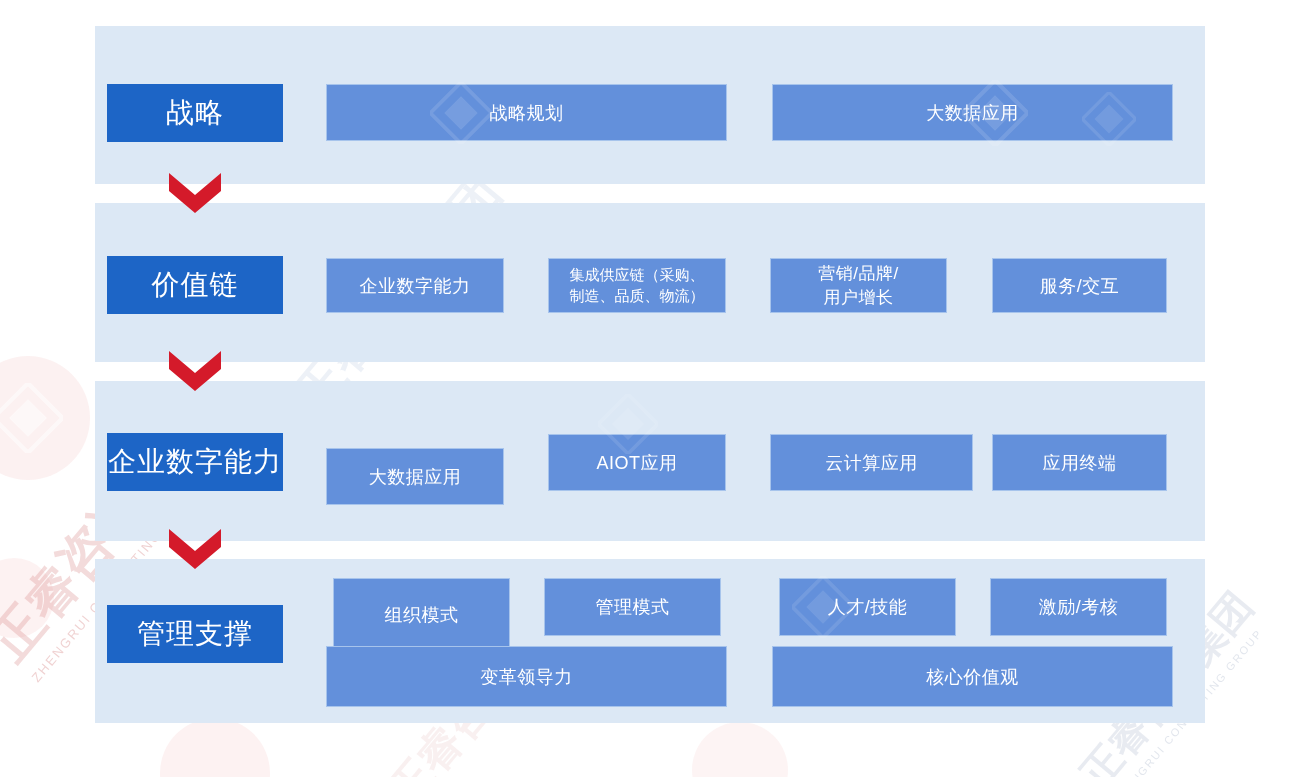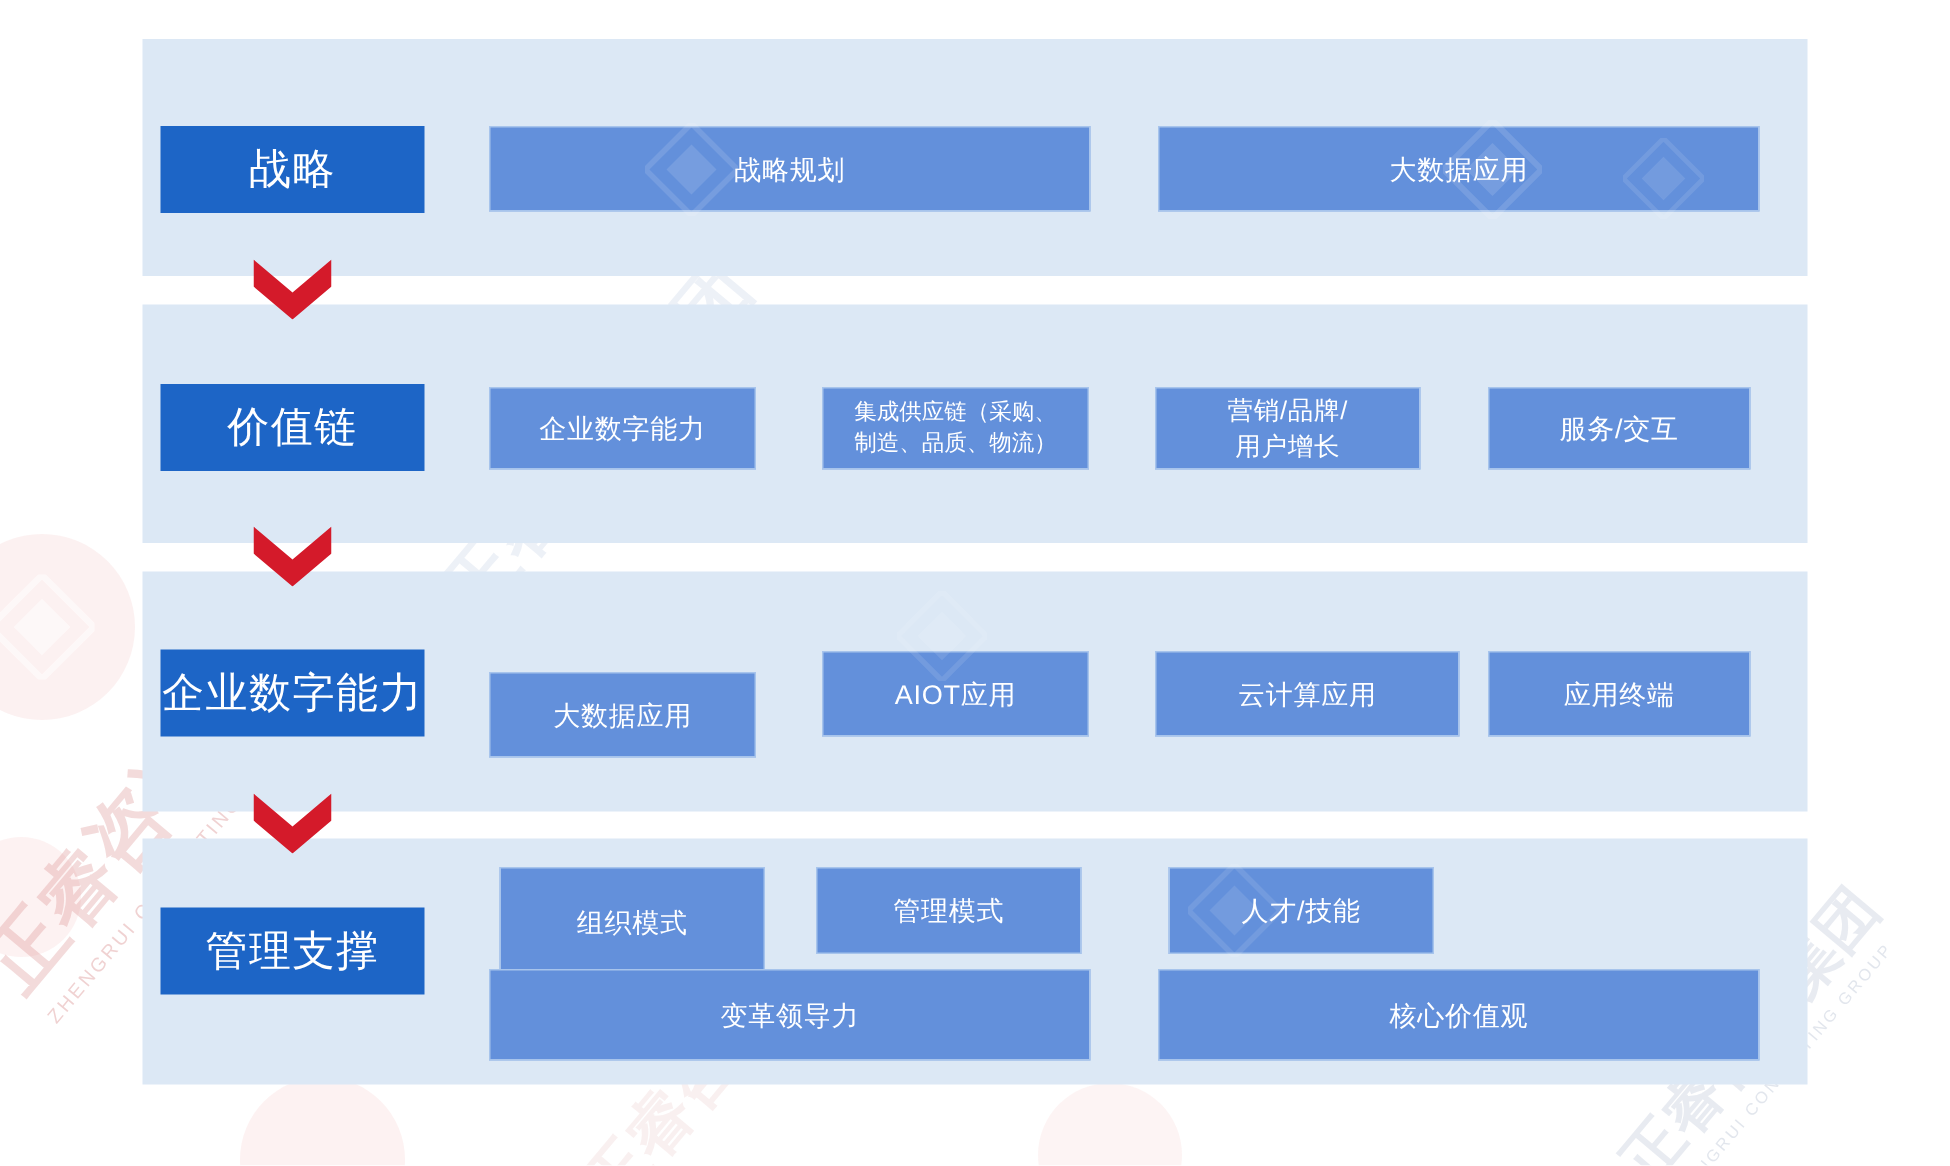--- a/index.html
+++ b/index.html
@@ -120,20 +120,21 @@
   <div class="box label-box" style="left:107px;top:433px;width:176px;height:58px">企业数字能力</div>
   <div class="box item-box" style="left:326px;top:448px;width:178px;height:57px">大数据应用</div>
   <div class="box item-box" style="left:548px;top:434px;width:178px;height:57px">AIOT应用</div>
   <div class="box item-box" style="left:770px;top:434px;width:203px;height:57px">云计算应用</div>
   <div class="box item-box" style="left:992px;top:434px;width:175px;height:57px">应用终端</div>
 
   <div class="box label-box" style="left:107px;top:605px;width:176px;height:58px">管理支撑</div>
   <div class="box item-box" style="left:333px;top:578px;width:177px;height:74px">组织模式</div>
   <div class="box item-box" style="left:544px;top:578px;width:177px;height:58px">管理模式</div>
   <div class="box item-box" style="left:779px;top:578px;width:177px;height:58px">人才/技能</div>
+  <div class="box item-box" style="left:990px;top:578px;width:177px;height:58px">激励/考核</div>
   <div class="box item-box" style="left:326px;top:646px;width:401px;height:61px">变革领导力</div>
   <div class="box item-box" style="left:772px;top:646px;width:401px;height:61px">核心价值观</div>
 
   <div class="chevron" style="top:173px">
     <svg viewBox="0 0 52 40">
         <polygon points="0,0 26,22 52,0 52,18 26,40 0,18" fill="currentColor"></polygon>
       </svg>
   </div>
   <div class="chevron" style="top:351px">
     <svg viewBox="0 0 52 40">

